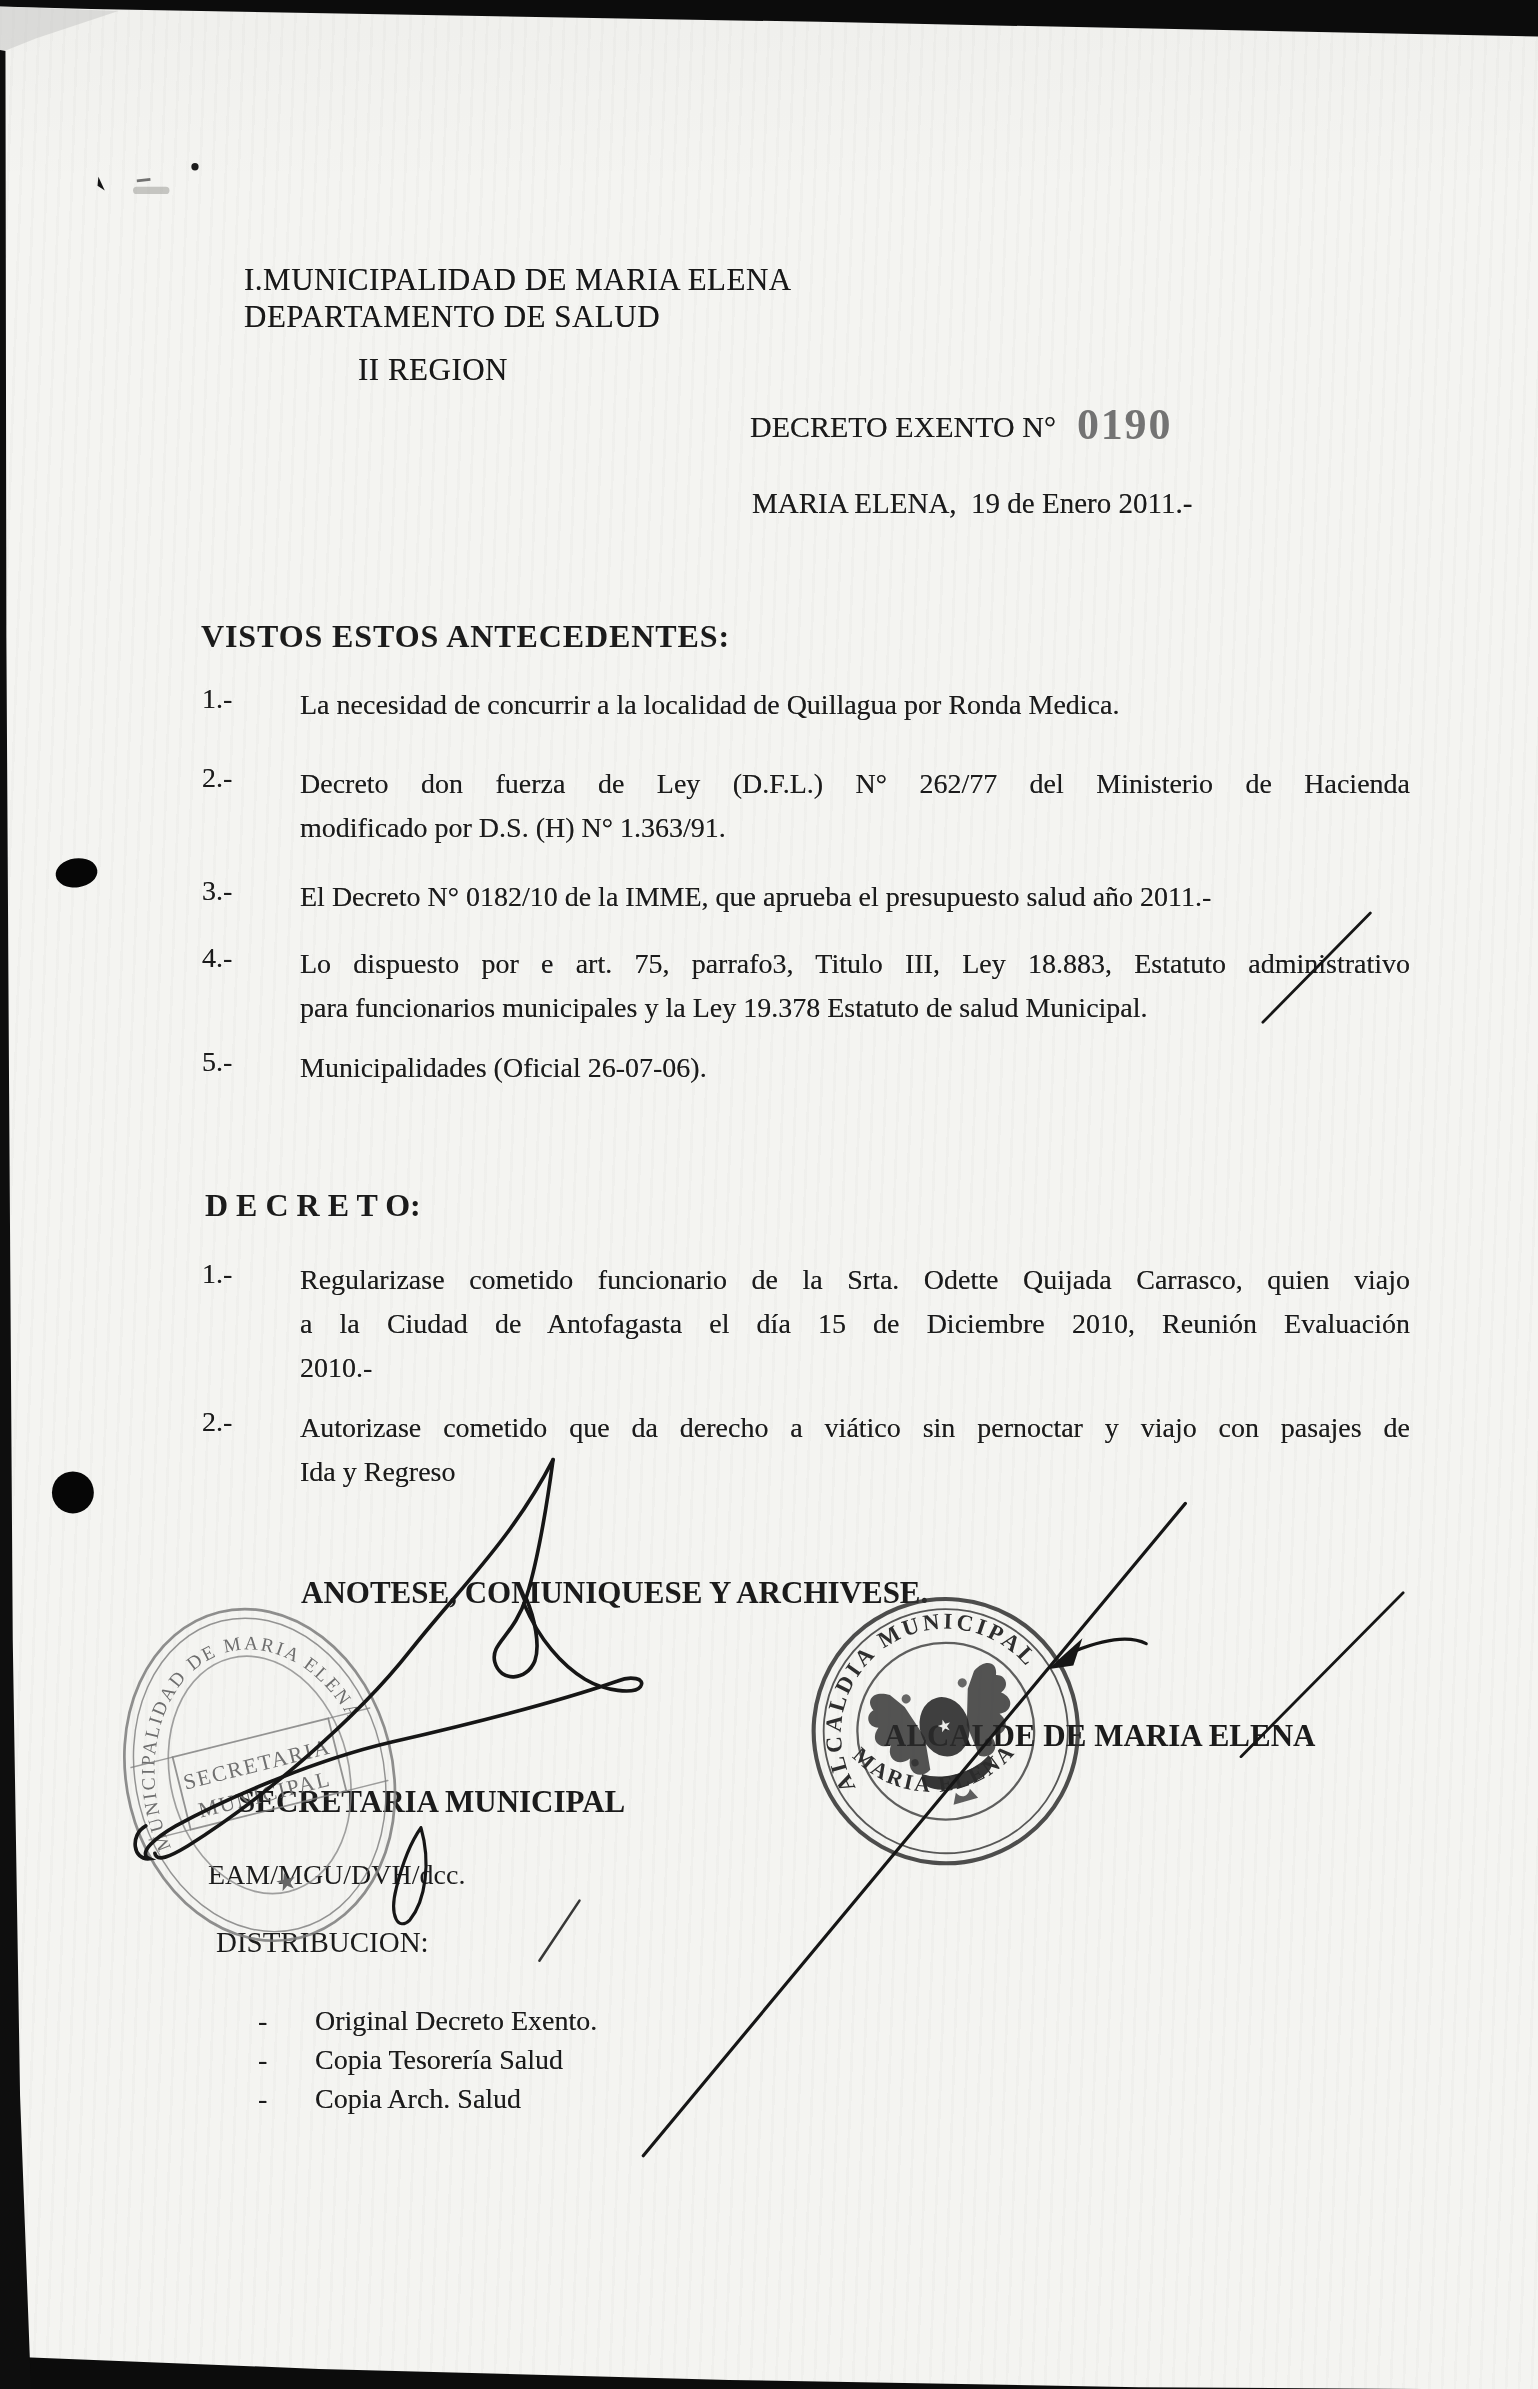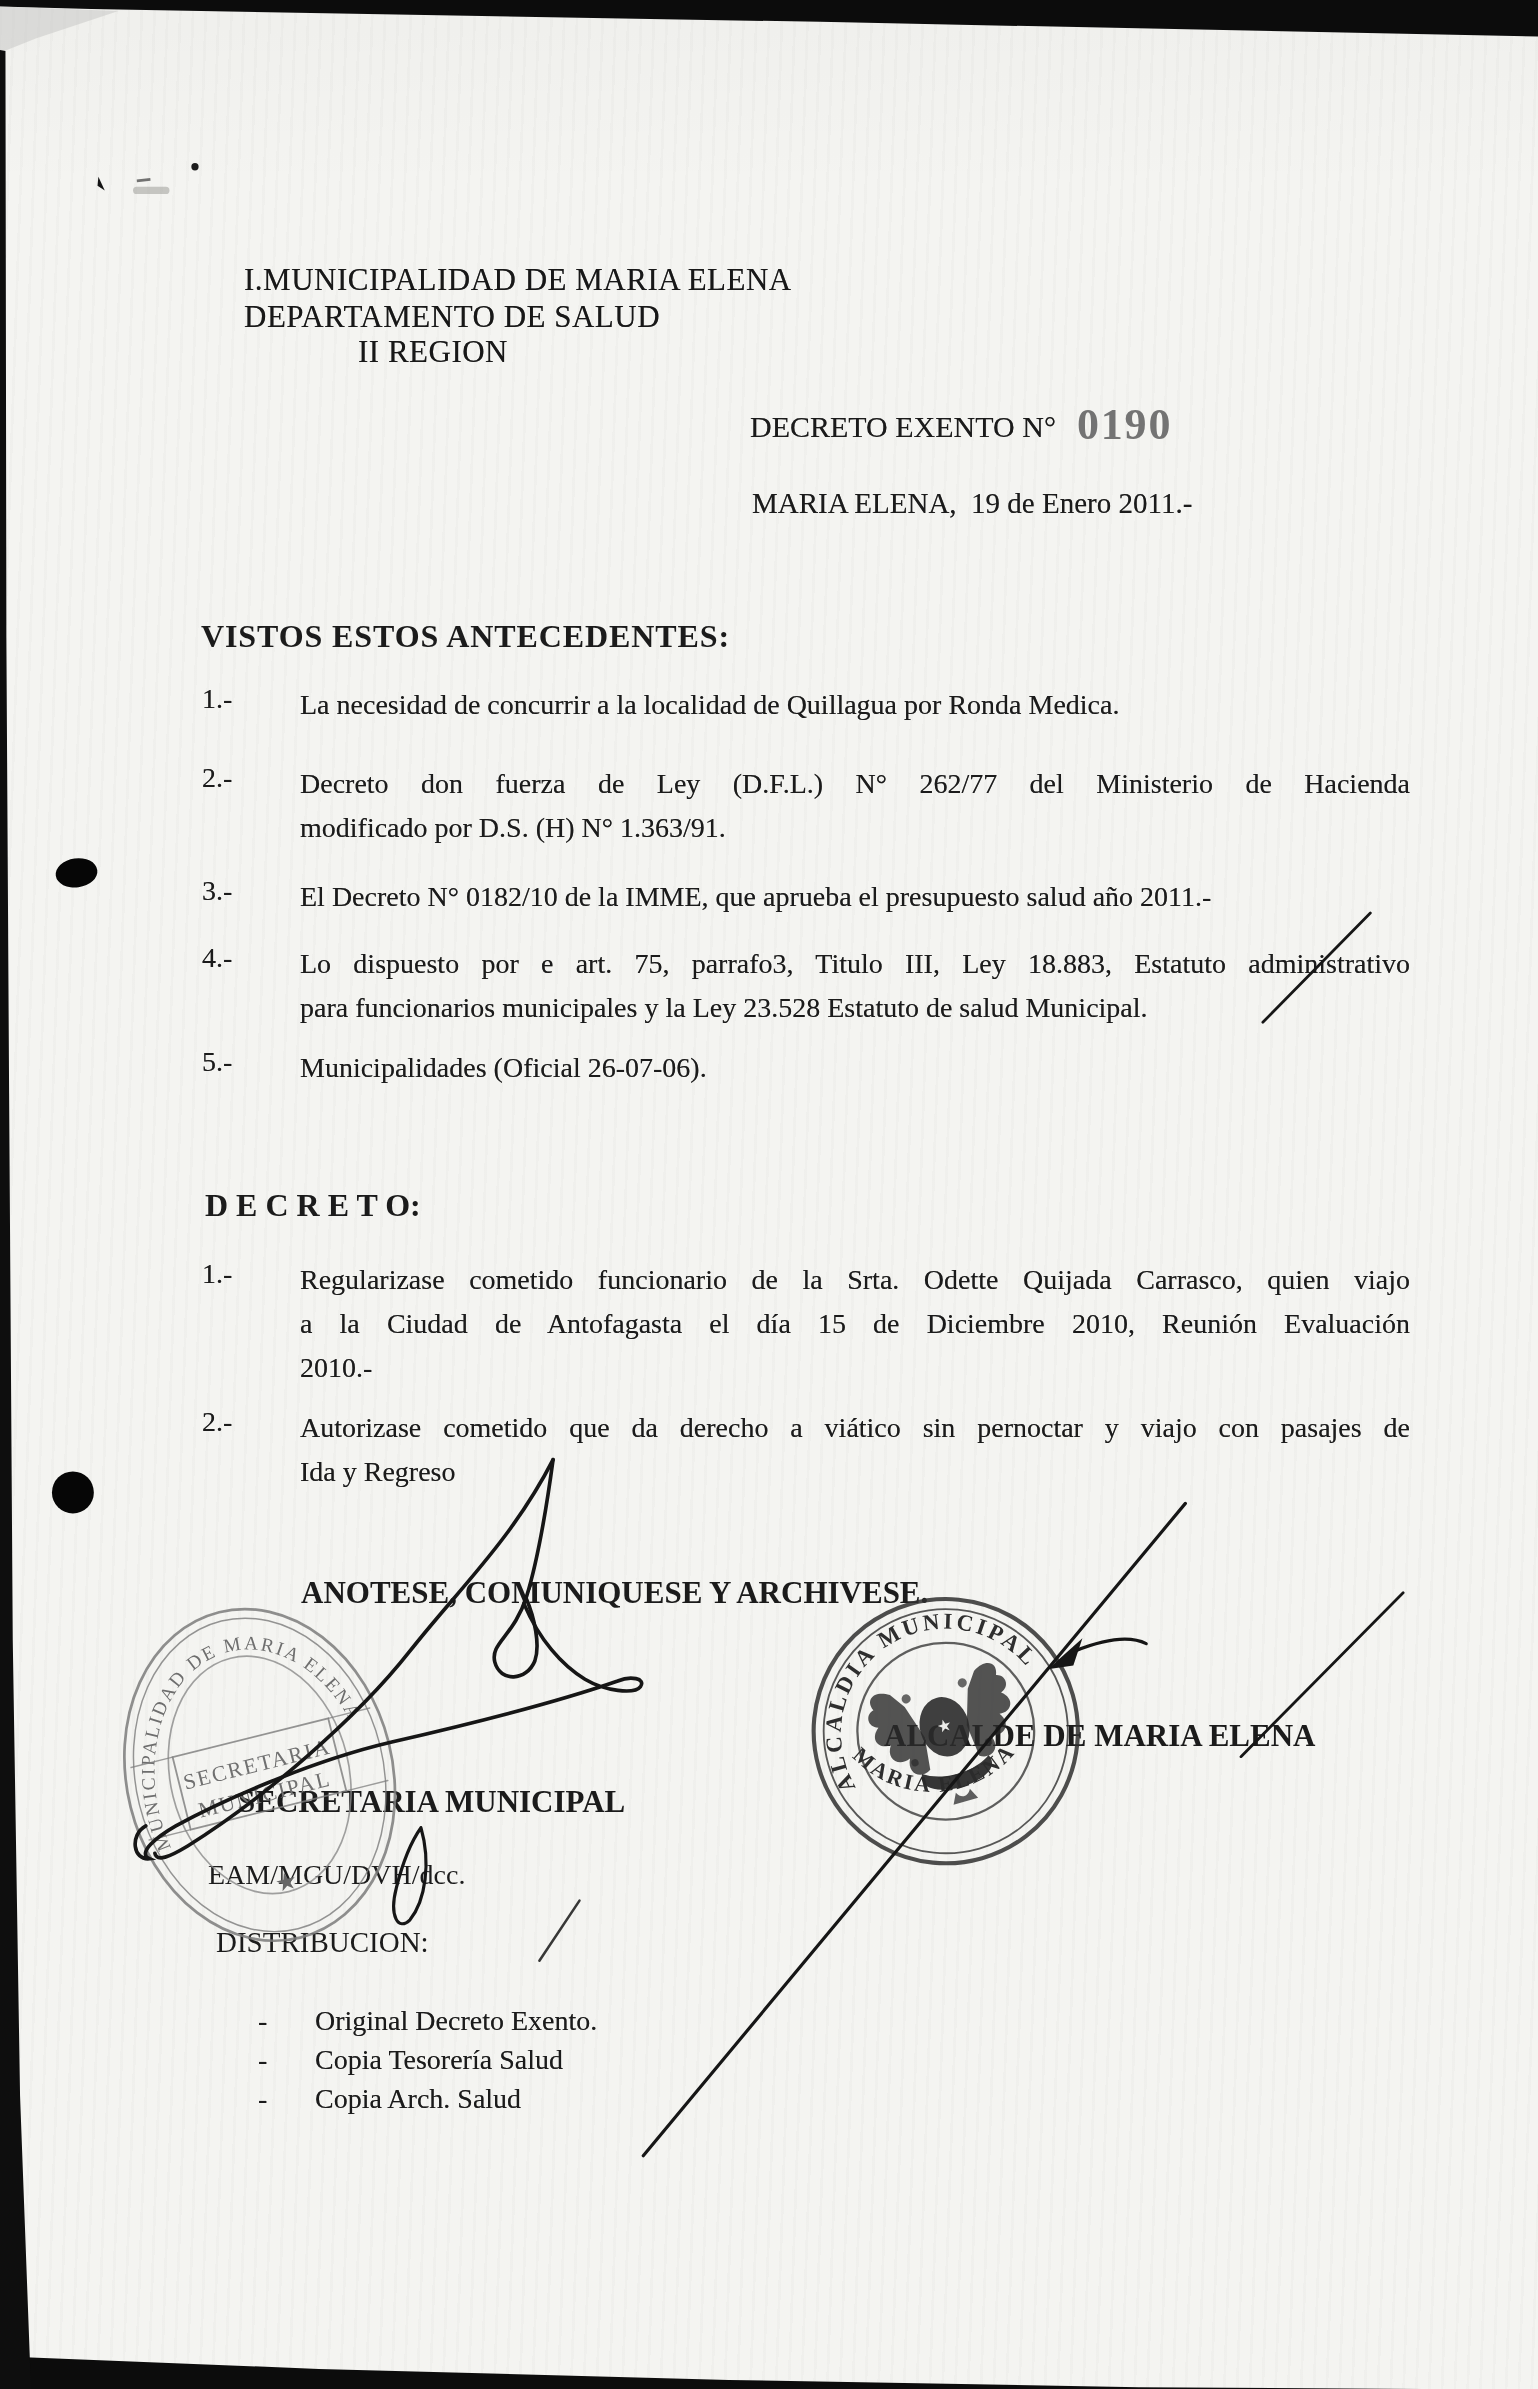--- a/index.html
+++ b/index.html
@@ -29,21 +29,21 @@
   svg{position:absolute;left:0;top:0;pointer-events:none;}
   .stamp-txt{font-family:"Liberation Serif",serif;}
 </style>
 </head>
 <body>
 
 <div class="paper-texture"></div>
 
 <div class="abs t hdr" style="left:216px;top:262px;margin-left:28px;">I.MUNICIPALIDAD DE MARIA ELENA</div>
 <div class="abs t hdr" style="left:244px;top:299px;">DEPARTAMENTO DE SALUD</div>
-<div class="abs t hdr" style="left:358px;top:334px;text-align:center;">II REGION</div>
+<div class="abs t hdr" style="left:358px;top:352px;text-align:center;">II REGION</div>
 
 <div class="abs t" style="left:750px;top:410px;font-size:30px;text-shadow:0 0 0.5px rgba(0,0,0,.5);">DECRETO EXENTO N°</div>
 <div class="abs t bold" style="left:1077px;top:399px;font-size:44px;letter-spacing:1.8px;color:#737373;">0190</div>
 <div class="abs t" style="left:752px;top:487px;font-size:29px;text-shadow:0 0 0.5px rgba(0,0,0,.5);">MARIA ELENA,  19 de Enero 2011.-</div>
 
 <div class="abs t bold" style="left:201px;top:582px;font-size:32px;letter-spacing:0.9px;margin-top:36px;">VISTOS ESTOS ANTECEDENTES:</div>
 
 <div class="item" style="top:683px;">
   <span class="num-col">1.-</span>
   <div class="item-lines">
@@ -60,21 +60,21 @@
 <div class="item" style="top:875px;">
   <span class="num-col">3.-</span>
   <div class="item-lines">
       <div>El Decreto N° 0182/10 de la IMME, que aprueba el presupuesto salud año 2011.-</div>
     </div>
 </div>
 <div class="item" style="top:942px;">
   <span class="num-col">4.-</span>
   <div class="item-lines">
     <div class="jl">Lo dispuesto por e art. 75, parrafo3, Titulo III, Ley 18.883, Estatuto administrativo</div>
-    <div>para funcionarios municipales y la Ley 23.528 Estatuto de salud Municipal.</div>
+    <div>para funcionarios municipales y la Ley 19.378 Estatuto de salud Municipal.</div>
   </div>
 </div>
 <div class="item" style="top:1046px;">
   <span class="num-col">5.-</span>
   <div class="item-lines">
     <div>Municipalidades (Oficial 26-07-06).</div>
   </div>
 </div>
 
 <div class="abs t bold" style="left:205px;top:1187px;font-size:32px;">D E C R E T O:</div>

